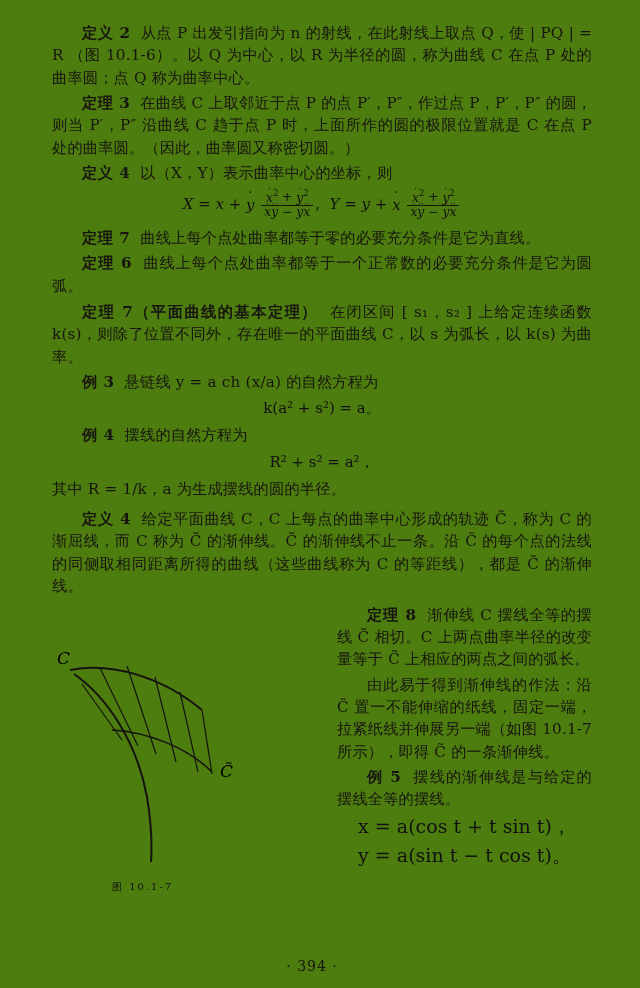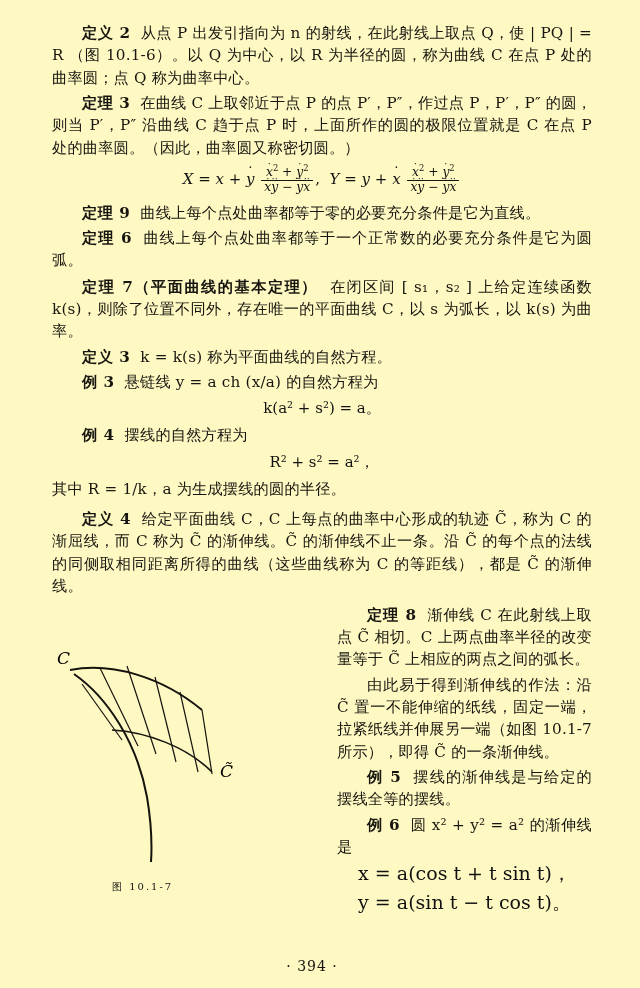--- a/index.html
+++ b/index.html
@@ -13,21 +13,21 @@
     font-family: "DejaVu Serif", "Liberation Serif", serif;
     color: #111;
     position: relative;
     overflow: hidden;
   }
   .page {
     position: absolute;
     left: 0; top: 0;
     width: 640px;
     height: 988px;
-    background: #fef9c3;
+    background: #4d7c0f;
     padding: 0;
   }
   .content {
     position: absolute;
     left: 52px;
     top: 22px;
     width: 540px;
   }
   p.para {
     margin: 0 0 3px 0;
@@ -123,43 +123,43 @@
   <div class="content">
 
     <p class="para indent">
       <b class="lead">定义 2</b>&nbsp;&nbsp;<span>从点 P 出发引指向为 n 的射线，在此射线上取点 Q，使 | PQ | = R （图 10.1-6）。以 Q 为中心，以 R 为半径的圆，称为曲线 C 在点 P 处的曲率圆；点 Q 称为曲率中心。</span>
     </p>
 
     <p class="para indent">
       <b class="lead">定理 3</b>&nbsp;&nbsp;<span>在曲线 C 上取邻近于点 P 的点 P′，P″，作过点 P，P′，P″ 的圆，则当 P′，P″ 沿曲线 C 趋于点 P 时，上面所作的圆的极限位置就是 C 在点 P 处的曲率圆。（因此，曲率圆又称密切圆。）</span>
     </p>
 
+    <p class="para indent">
+      <b class="lead">定义 4</b>&nbsp;&nbsp;<span>以（X，Y）表示曲率中心的坐标，则</span>
+    </p>
 
     <div class="formula">
       <span class="it">X</span> = <span class="it">x</span> + <span class="ovr"><span class="dot">·</span><span class="it">y</span></span>
       <span class="frac"><span class="num"><span class="ovr"><span class="dot">·</span><span class="it">x</span></span><sup>2</sup> + <span class="ovr"><span class="dot">·</span><span class="it">y</span></span><sup>2</sup></span><span class="den"><span class="ovr"><span class="dot">·</span><span class="it">x</span></span><span class="ovr"><span class="dot">··</span><span class="it">y</span></span> − <span class="ovr"><span class="dot">·</span><span class="it">y</span></span><span class="ovr"><span class="dot">··</span><span class="it">x</span></span></span></span>,
       &nbsp;<span class="it">Y</span> = <span class="it">y</span> + <span class="ovr"><span class="dot">·</span><span class="it">x</span></span>
       <span class="frac"><span class="num"><span class="ovr"><span class="dot">·</span><span class="it">x</span></span><sup>2</sup> + <span class="ovr"><span class="dot">·</span><span class="it">y</span></span><sup>2</sup></span><span class="den"><span class="ovr"><span class="dot">·</span><span class="it">x</span></span><span class="ovr"><span class="dot">··</span><span class="it">y</span></span> − <span class="ovr"><span class="dot">·</span><span class="it">y</span></span><span class="ovr"><span class="dot">··</span><span class="it">x</span></span></span></span>
     </div>
 
     <p class="para indent">
-      <b class="lead">定理 9</b>&nbsp;&nbsp;<span>曲线上每个点处曲率都等于零的必要充分条件是它为直线。</span>
+      <b class="lead">定理 7</b>&nbsp;&nbsp;<span>曲线上每个点处曲率都等于零的必要充分条件是它为直线。</span>
     </p>
 
     <p class="para indent">
       <b class="lead">定理 6</b>&nbsp;&nbsp;<span>曲线上每个点处曲率都等于一个正常数的必要充分条件是它为圆弧。</span>
     </p>
 
     <p class="para indent" style="margin-top:4px;">
       <b class="lead">定理 7（平面曲线的基本定理）</b>&nbsp;&nbsp;<span>在闭区间 [ s₁，s₂ ] 上给定连续函数 k(s)，则除了位置不同外，存在唯一的平面曲线 C，以 s 为弧长，以 k(s) 为曲率。</span>
     </p>
 
-    <p class="para indent">
-      <b class="lead">定义 3</b>&nbsp;&nbsp;<span>k = k(s) 称为平面曲线的自然方程。</span>
-    </p>
 
     <p class="para indent">
       <b class="lead">例 3</b>&nbsp;&nbsp;<span>悬链线 y = a ch (x/a) 的自然方程为</span>
     </p>
 
     <div class="formula">k(a² + s²) = a。</div>
 
     <p class="para indent">
       <b class="lead">例 4</b>&nbsp;&nbsp;<span>摆线的自然方程为</span>
     </p>
@@ -190,29 +190,26 @@
           <line x1="128" y1="70" x2="146" y2="150" stroke="#15130e" stroke-width="1.2"></line>
           <line x1="150" y1="88" x2="160" y2="152" stroke="#15130e" stroke-width="1.2"></line>
           <text x="5" y="42" font-family="DejaVu Serif, serif" font-size="17" font-style="italic">C</text>
           <text x="168" y="155" font-family="DejaVu Serif, serif" font-size="17" font-style="italic">C̃</text>
         </svg>
         <div class="fig-caption">图  10.1-7</div>
       </div>
 
       <div class="col-right">
         <p class="para indent">
-          <b class="lead">定理 8</b>&nbsp;&nbsp;<span>渐伸线 C 在此射线上取点 C̃ 相切。C 上两点曲率半径的改变量等于 C̃ 上相应的两点之间的弧长。</span>
+          <b class="lead">定理 8</b>&nbsp;&nbsp;<span>渐伸线 C 摆线全等的摆线 C̃ 相切。C 上两点曲率半径的改变量等于 C̃ 上相应的两点之间的弧长。</span>
         </p>
         <p class="para indent">由此易于得到渐伸线的作法：沿 C̃ 置一不能伸缩的纸线，固定一端，拉紧纸线并伸展另一端（如图 10.1-7 所示），即得 C̃ 的一条渐伸线。</p>
         <p class="para indent">
           <b class="lead">例 5</b>&nbsp;&nbsp;<span>摆线的渐伸线是与给定的 摆线全等的摆线。</span>
         </p>
-        <p class="para indent">
-          <b class="lead">例 6</b>&nbsp;&nbsp;<span>圆 x² + y² = a² 的渐伸线是</span>
-        </p>
         <div class="right-eq">x = a(cos t + t sin t)，</div>
         <div class="right-eq">y = a(sin t − t cos t)。</div>
       </div>
 
     </div>
 
   </div>
 
   <div class="pagenum">· 394 ·</div>
 </div>

